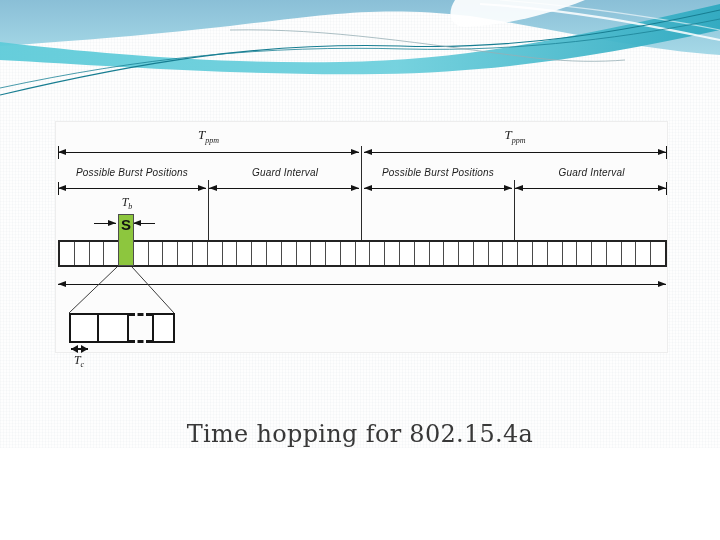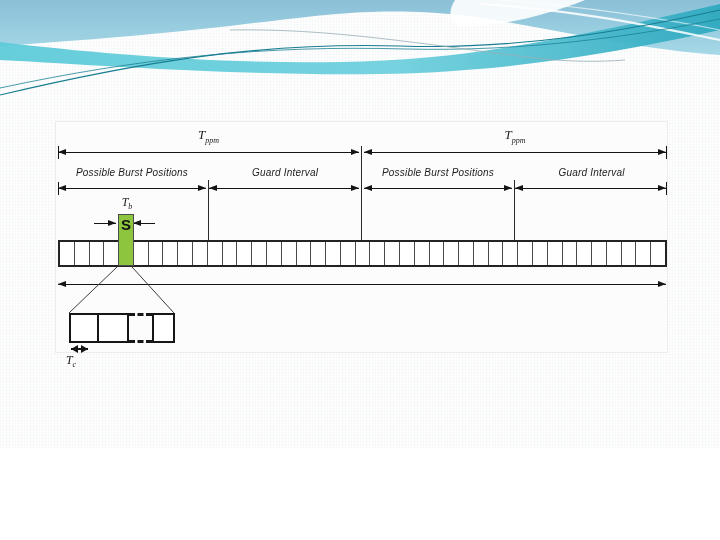--- a/index.html
+++ b/index.html
@@ -192,18 +192,19 @@
     </svg>
 
     <div class="detail-box">
       <div class="detail-cell detail-c1"></div>
       <div class="detail-cell detail-c2"></div>
       <div class="detail-dash"></div>
       <div class="detail-c3 detail-cell"></div>
     </div>
 
     <div class="arr tc-arr" style="left:15px; width:17px; top:226px;"></div>
-    <div class="lbl tvar tvar-small" style="left:0; width:30px; top:231px;text-align:center;"><span>T</span><sub>c</sub></div>
+    <div class="lbl tvar tvar-small" style="left:8px; width:30px; top:231px;text-align:center;"><span>T</span><sub>c</sub></div>
 
   </div>
 
+  <div class="caption">Time hopping for 802.15.4a</div>
 
 </div>
 
 </body></html>

